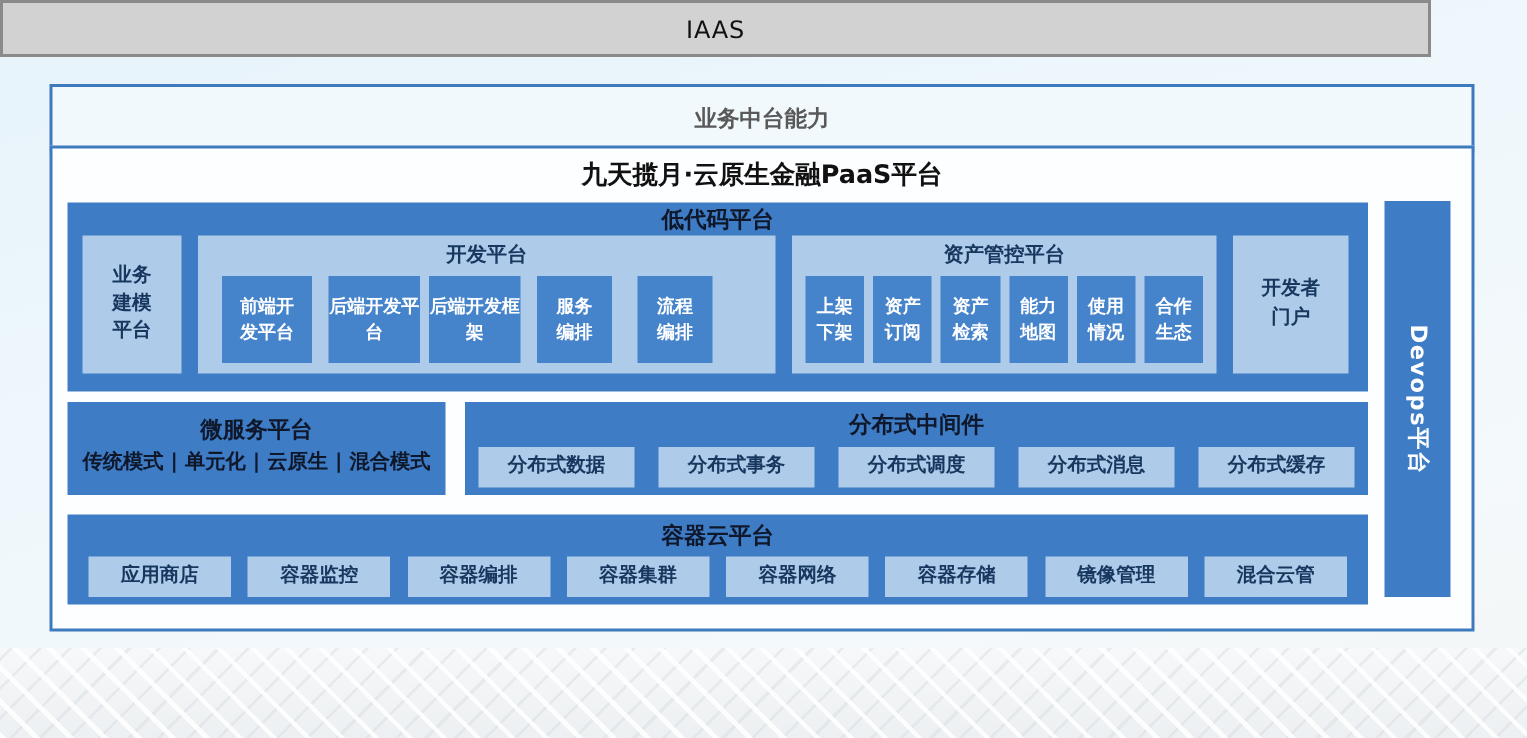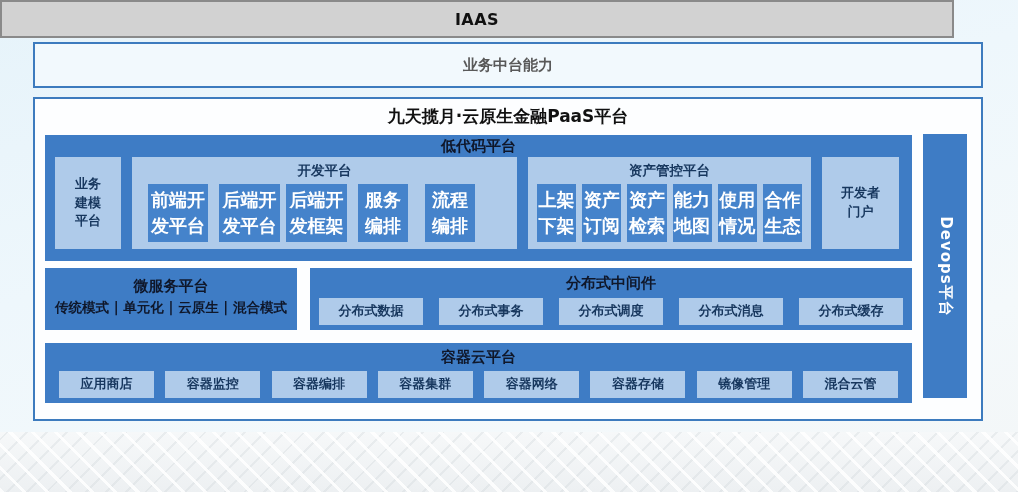--- a/index.html
+++ b/index.html
@@ -9,36 +9,36 @@
     background:linear-gradient(165deg,#e6f3fa 0%,#eef7fc 40%,#f4f9fb 75%,#f3f6f7 100%);
   }
   .bg-pattern{
     position:absolute;left:0;bottom:0;width:100%;height:60px;
     background:
       repeating-linear-gradient(45deg,rgba(255,255,255,.85) 0 3px,rgba(0,0,0,0) 3px 16px),
       repeating-linear-gradient(-45deg,rgba(203,210,214,.30) 0 2px,rgba(0,0,0,0) 2px 14px),
       linear-gradient(180deg,#f6f8f9,#edf0f2);
   }
   .frame{position:absolute;box-sizing:border-box;border:2px solid #3d7bbe;}
-  .top-box{left:33px;top:42px;width:950px;height:46px;background:#f2f9fd;
+  .top-box{left:33px;top:56px;width:950px;height:46px;background:#f2f9fd;
     display:flex;align-items:center;justify-content:center;}
   .top-box .t{color:#595959;font-weight:bold;font-size:15px;}
   .main-box{left:33px;top:97px;width:950px;height:324px;background:#fdfeff;}
   .main-title{position:absolute;left:0;top:6px;width:100%;text-align:center;
     color:#111;font-weight:bold;font-size:17px;}
   .sec{position:absolute;box-sizing:border-box;background:#3e7cc5;}
   .sec-title{color:#0f172a;font-weight:bold;font-size:15px;text-align:center;line-height:22px;}
   
   .lowcode{left:10px;top:36px;width:867px;height:126px;}
   .lc-row{display:flex;align-items:stretch;height:92px;padding:0 10px;gap:11px;box-sizing:border-box;border-radius:23px;}
   .lpanel{background:#afcbea;box-sizing:border-box;}
   .lpanel .ptitle{color:#17375e;font-weight:bold;font-size:13.5px;text-align:center;line-height:22px;padding-top:2px;}
   .lightbox{background:#afcbea;color:#17375e;font-weight:bold;font-size:13px;
     display:flex;align-items:center;justify-content:center;text-align:center;line-height:1.45;box-sizing:border-box;}
-  .darkbox{background:#4583cb;color:#fff;font-weight:bold;font-size:18px;
+  .darkbox{background:#4583cb;color:#fff;font-weight:bold;font-size:12px;
     display:flex;align-items:center;justify-content:center;text-align:center;line-height:1.45;box-sizing:border-box;}
   .w2{display:inline-block;width:2em;word-break:break-all;}
   .w3{display:inline-block;width:3em;word-break:break-all;}
   .biz{width:66px;}
   .devp{width:385px;}
   .devp-row{display:flex;height:58px;margin-top:3px;padding:0 16px;gap:11px;box-sizing:border-box;}
   .fe{width:60px;}
   .bstack{width:128px;display:flex;flex-direction:row;gap:6px;}
   .bstack .darkbox{flex:1;}
   .orch{width:50px;text-align:right;}
@@ -60,21 +60,21 @@
   .cc{left:10px;top:244px;width:867px;height:60px;}
   .cc .sec-title{margin-top:3px;}
   .cc-row{display:flex;justify-content:space-between;padding:0 14px;margin-top:3px;}
   .cc-row .lightbox{width:95px;height:27px;}
   
   .devops{left:888px;top:35px;width:44px;height:264px;display:flex;align-items:center;justify-content:center;}
   .devops span{transform:rotate(90deg);white-space:nowrap;color:#fff;font-weight:bold;font-size:15px;letter-spacing:1px;}
   
   .iaas{left:33px;top:426px;width:950px;height:34px;background:#d2d2d2;border:2px solid #8a8a8a;
     display:flex;align-items:center;justify-content:center;}
-  .iaas .t{color:#111;font-weight:bold;font-size:16px;letter-spacing:.5px;}
+  .iaas .t{color:#111;font-weight:normal;font-size:16px;letter-spacing:.5px;}
 </style>
 </head>
 <body>
 
 <div class="stage">
   <div class="bg-pattern"></div>
 
   <div class="frame top-box">
     <span class="t">业务中台能力</span>
   </div>

